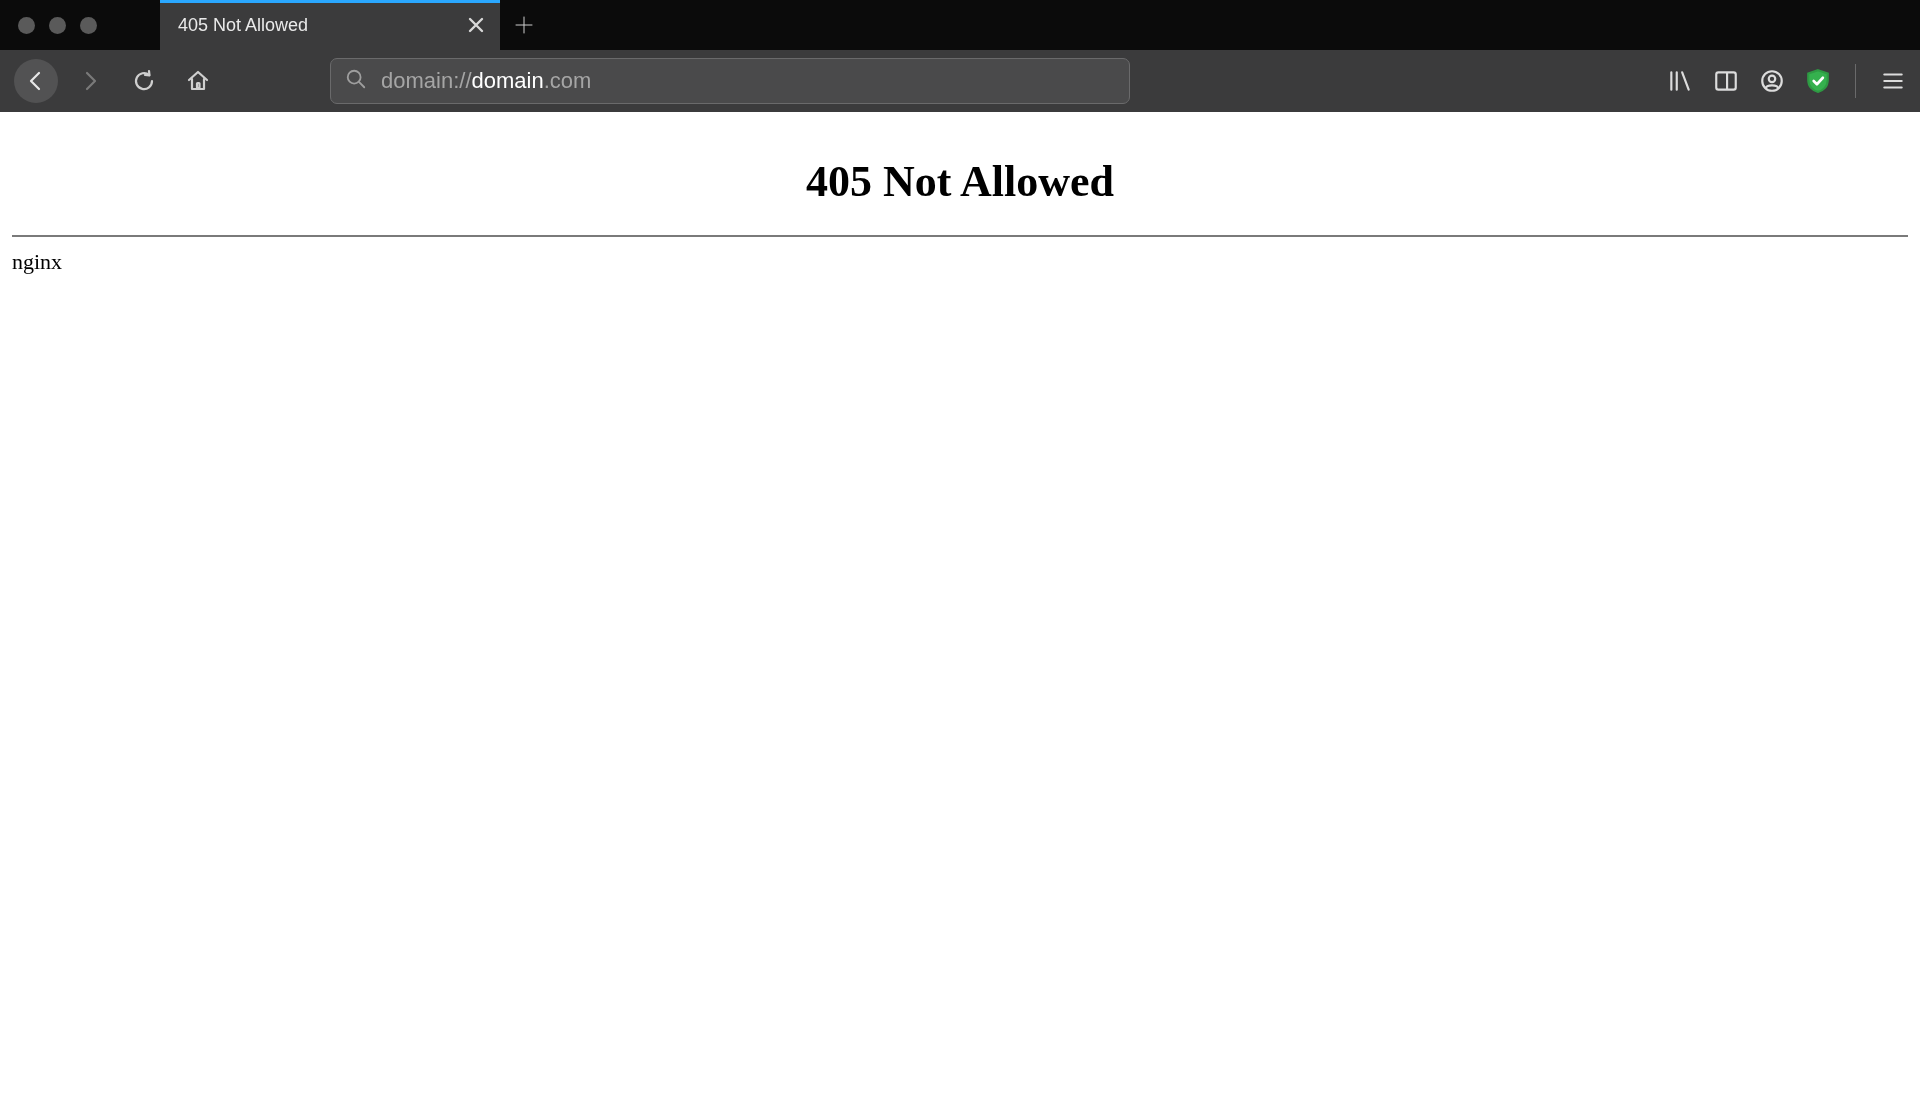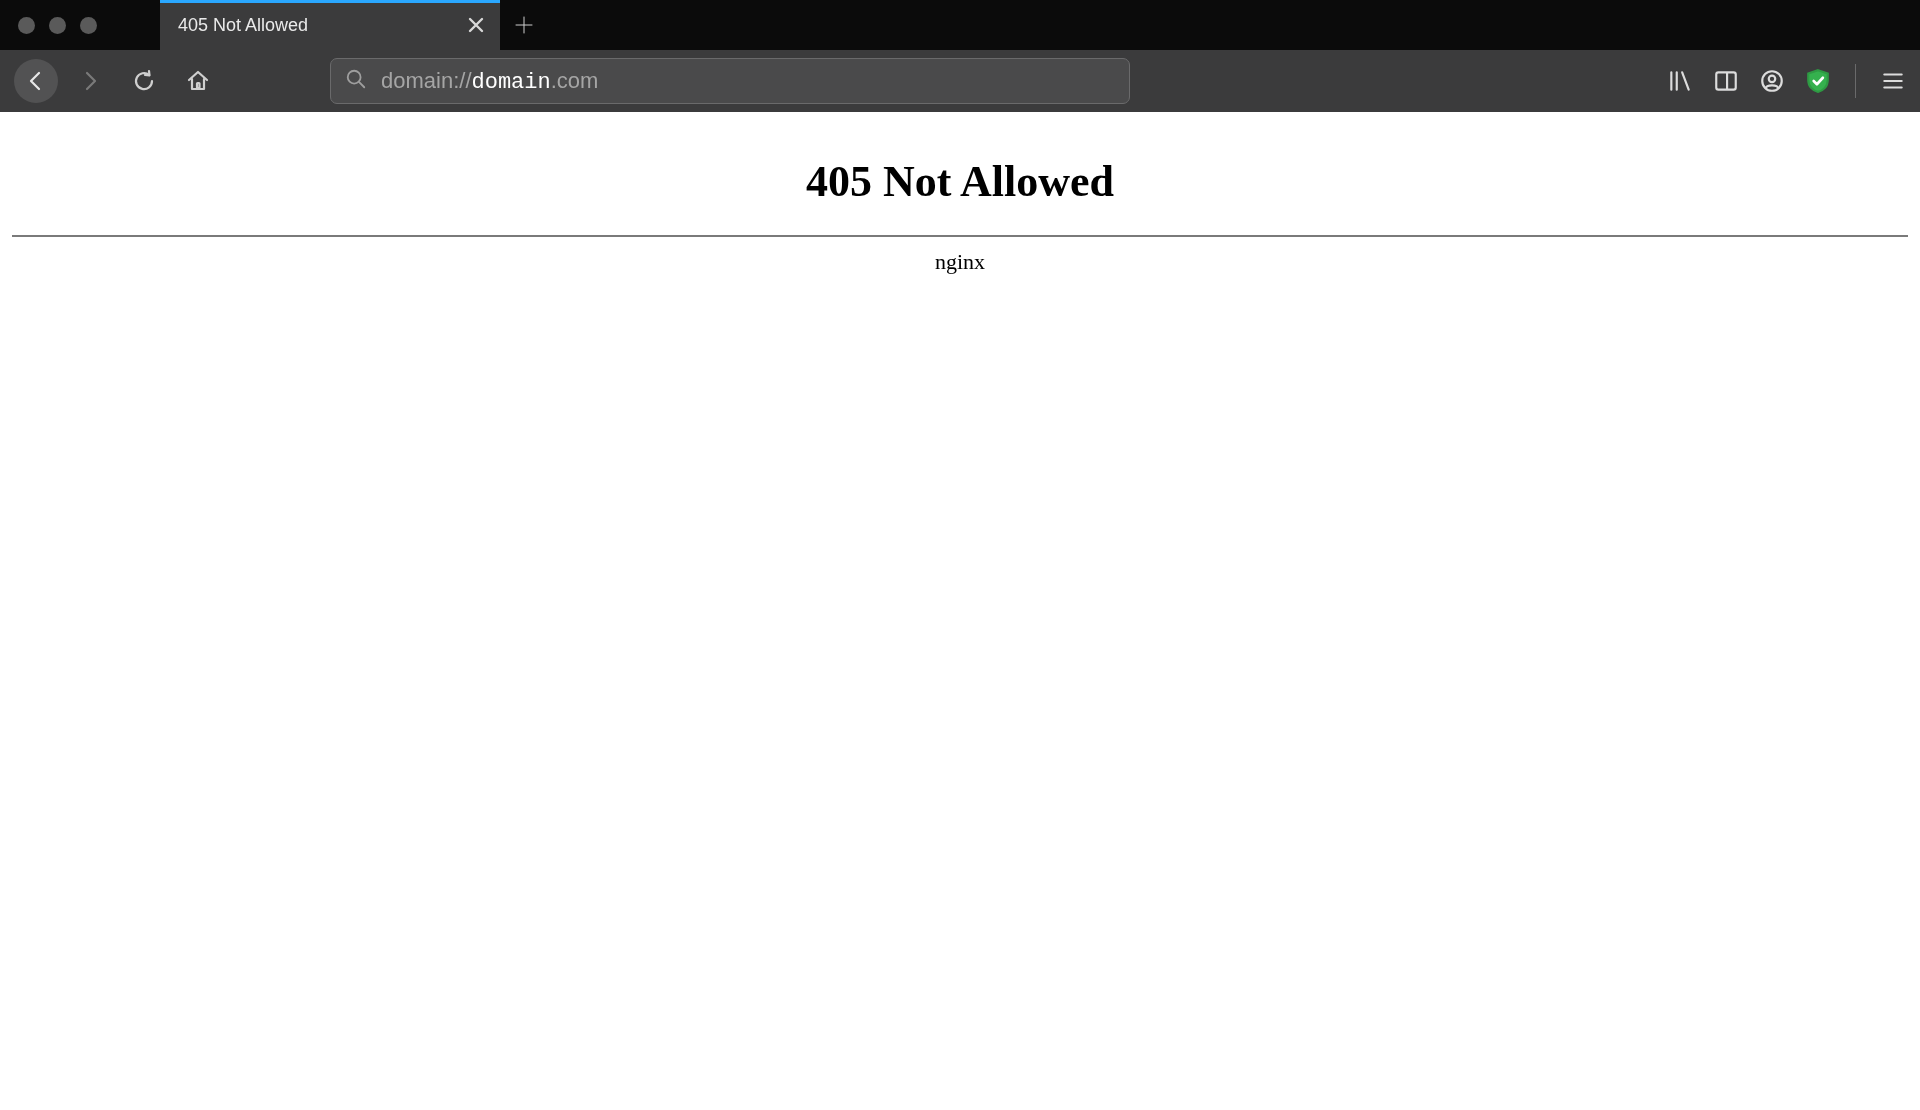--- a/index.html
+++ b/index.html
@@ -58,32 +58,32 @@
     border: 1px solid #6a6a6b;
     border-radius: 7px;
     display: flex; align-items: center;
     padding: 0 14px;
     gap: 14px;
     cursor: text;
   }
   .addressbar .search-ic svg { width: 22px; height: 22px; stroke: #9e9e9e; fill: none; stroke-width: 2; }
   .url { font-size: 22px; white-space: nowrap; }
   .url .dim { color: #a5a5a5; }
-  .url .bright { color: #fff; font-family: Liberation Mono, monospace; }
+  .url .bright { color: #fff; }
 
   .toolbar-right { margin-left: auto; display: flex; align-items: center; gap: 20px; }
   .tb-ic { cursor: pointer; display: flex; align-items: center; justify-content: center; }
   .tb-ic svg { stroke: #dcdcdc; fill: none; stroke-width: 2; }
   .vdiv { width: 1px; height: 34px; background: #6a6a6b; margin: 0 4px; }
 
   
   .page { flex: 1; background: #fff; padding: 24px 12px 0 12px; }
   .err-title { font-family: "Times New Roman", Times, serif; font-weight: bold; font-size: 44px; text-align: center; margin-top: 20px; }
   hr.err-hr { margin: 28px 0 12px 0; border: none; border-top: 2px solid #7a7a7a; }
-  .err-server { font-family: "Times New Roman", Times, serif; font-size: 22px; text-align: center; margin-top: 10px; }
+  .err-server { font-family: "Times New Roman", Times, serif; font-size: 22px; text-align: left; margin-top: 10px; }
 </style>
 </head>
 <body>
 
 <div class="chrome">
 
   <div class="tabstrip">
     <div class="traffic-lights">
       <div class="traffic-dot"></div>
       <div class="traffic-dot"></div>

